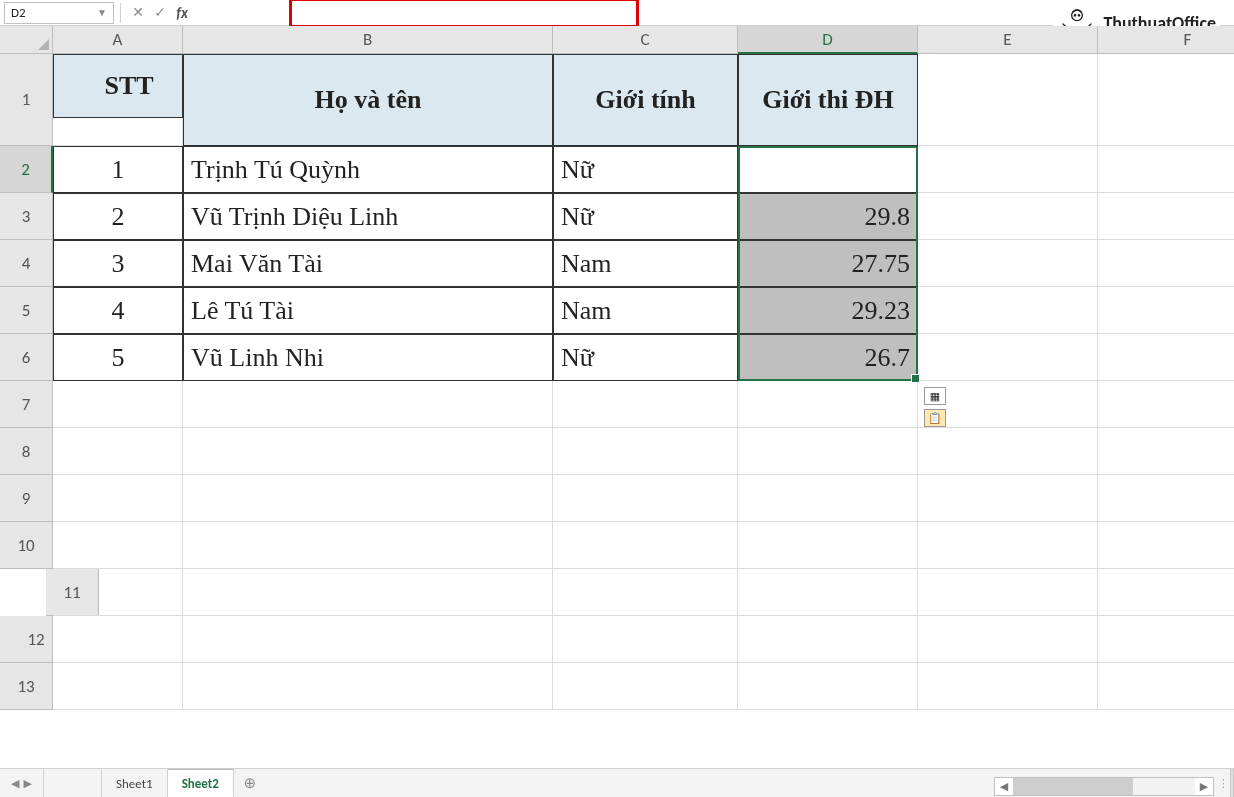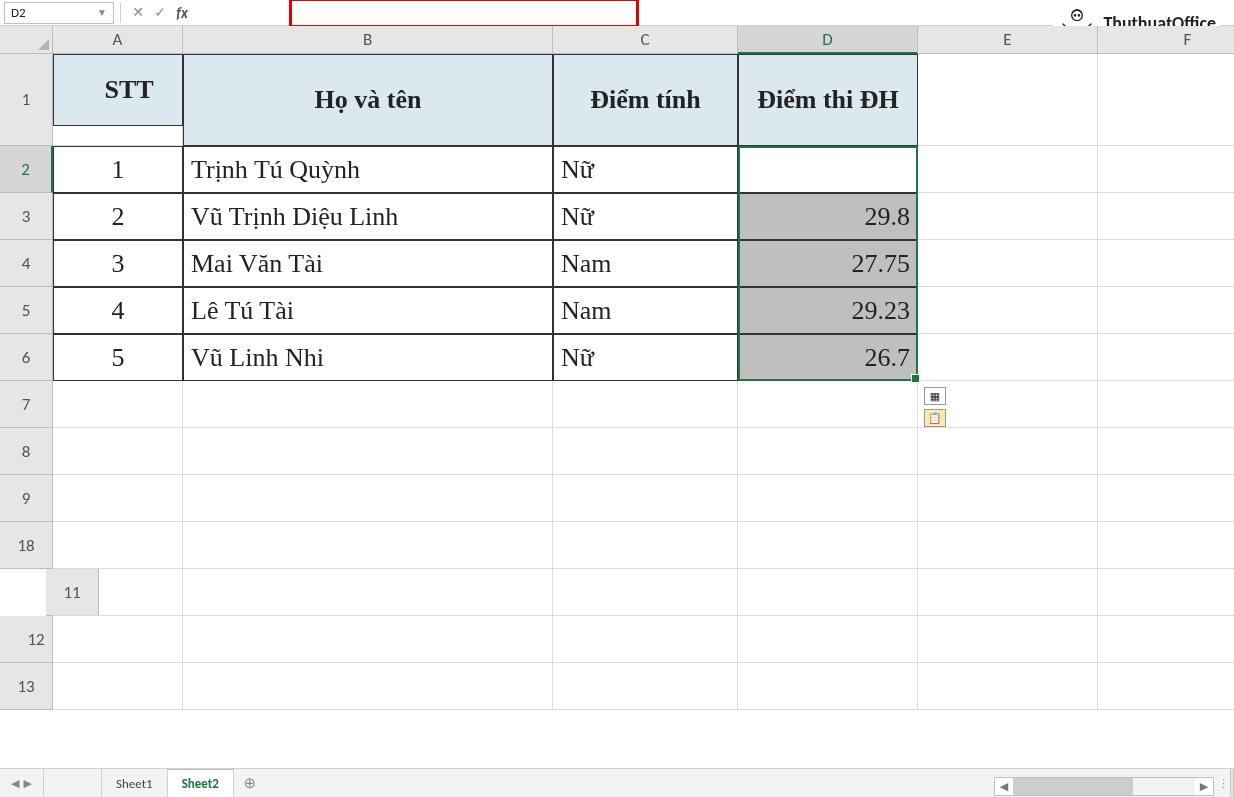--- a/index.html
+++ b/index.html
@@ -103,21 +103,21 @@
   <div class="row-headers" id="rowHeaders">
       <div class="row-h" style="height: 92px;">1</div>
       <div class="row-h active" style="height: 47px;">2</div>
       <div class="row-h" style="height: 47px;">3</div>
       <div class="row-h" style="height: 47px;">4</div>
       <div class="row-h" style="height: 47px;">5</div>
       <div class="row-h" style="height: 47px;">6</div>
       <div class="row-h" style="height: 47px;">7</div>
       <div class="row-h" style="height: 47px;">8</div>
       <div class="row-h" style="height: 47px;">9</div>
-      <div class="row-h" style="height: 47px;">18</div>
+      <div class="row-h" style="height: 47px;">10</div>
       <div class="row-h" style="height: 47px; margin-left: 46px;">11</div>
       <div class="row-h" style="height: 47px; padding-left: 20px;">12</div>
       <div class="row-h" style="height: 47px;">13</div>
     </div>
   <div class="cells" id="cells">
       <div class="cell " style="left: 0px; top: 0px; width: 130px; height: 92px;"></div>
       <div class="cell " style="left: 130px; top: 0px; width: 370px; height: 92px;"></div>
       <div class="cell " style="left: 500px; top: 0px; width: 185px; height: 92px;"></div>
       <div class="cell " style="left: 685px; top: 0px; width: 180px; height: 92px;"></div>
       <div class="cell " style="left: 865px; top: 0px; width: 180px; height: 92px;"></div>
@@ -187,24 +187,24 @@
       <div class="cell " style="left: 500px; top: 562px; width: 185px; height: 47px;"></div>
       <div class="cell " style="left: 685px; top: 562px; width: 180px; height: 47px;"></div>
       <div class="cell " style="left: 865px; top: 562px; width: 180px; height: 47px;"></div>
       <div class="cell " style="left: 1045px; top: 562px; width: 180px; height: 47px;"></div>
       <div class="cell " style="left: 0px; top: 609px; width: 130px; height: 47px;"></div>
       <div class="cell " style="left: 130px; top: 609px; width: 370px; height: 47px;"></div>
       <div class="cell " style="left: 500px; top: 609px; width: 185px; height: 47px;"></div>
       <div class="cell " style="left: 685px; top: 609px; width: 180px; height: 47px;"></div>
       <div class="cell " style="left: 865px; top: 609px; width: 180px; height: 47px;"></div>
       <div class="cell " style="left: 1045px; top: 609px; width: 180px; height: 47px;"></div>
-      <div class="cell hdr" style="left: 0px; top: 0px; width: 130px; height: 72px; padding-left: 29px;">STT</div>
+      <div class="cell hdr" style="left: 0px; top: 0px; width: 130px; height: 64px; padding-left: 29px;">STT</div>
       <div class="cell hdr" style="left: 130px; top: 0px; width: 370px; height: 92px;">Họ và tên</div>
-      <div class="cell hdr" style="left: 500px; top: 0px; width: 185px; height: 92px;">Điểm tính</div>
-      <div class="cell hdr" style="left: 685px; top: 0px; width: 180px; height: 92px; white-space: normal; line-height: 1.15;">Điểm thi ĐH</div>
+      <div class="cell hdr" style="left: 500px; top: 0px; width: 185px; height: 92px;">Giới tính</div>
+      <div class="cell hdr" style="left: 685px; top: 0px; width: 180px; height: 92px; white-space: normal; line-height: 1.15;">Giới thi ĐH</div>
       <div class="cell data center" style="left: 0px; top: 92px; width: 130px; height: 47px;">1</div>
       <div class="cell data" style="left: 130px; top: 92px; width: 370px; height: 47px;">Trịnh Tú Quỳnh</div>
       <div class="cell data" style="left: 500px; top: 92px; width: 185px; height: 47px;">Nữ</div>
       <div class="cell data right" style="left: 685px; top: 92px; width: 180px; height: 47px;">28</div>
       <div class="cell data center" style="left: 0px; top: 139px; width: 130px; height: 47px;">2</div>
       <div class="cell data" style="left: 130px; top: 139px; width: 370px; height: 47px;">Vũ Trịnh Diệu Linh</div>
       <div class="cell data" style="left: 500px; top: 139px; width: 185px; height: 47px;">Nữ</div>
       <div class="cell data right fill" style="left: 685px; top: 139px; width: 180px; height: 47px;">29.8</div>
       <div class="cell data center" style="left: 0px; top: 186px; width: 130px; height: 47px;">3</div>
       <div class="cell data" style="left: 130px; top: 186px; width: 370px; height: 47px;">Mai Văn Tài</div>

